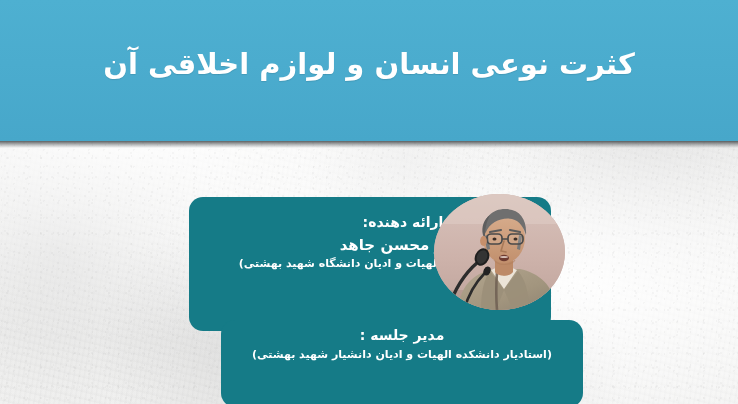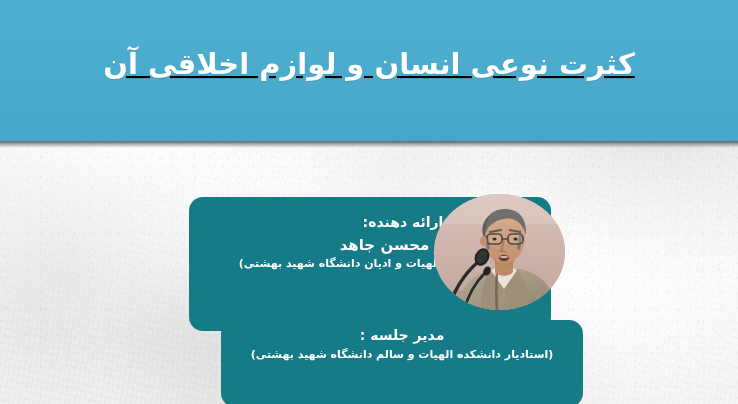--- a/index.html
+++ b/index.html
@@ -61,21 +61,20 @@
   .header {
     position: absolute;
     left: 0; top: 0;
     width: 738px;
     height: 141px;
     background: linear-gradient(180deg, #4EB0D1 0%, #4BACCE 45%, #47A7CA 100%);
     display: flex;
     align-items: center;
     justify-content: center;
     z-index: 3;
-    text-decoration: underline;
   }
   .header::after {
     content: "";
     position: absolute;
     left: 0; right: 0; top: 141px;
     height: 7px;
     background: linear-gradient(180deg, rgba(60,64,66,0.82) 0%, rgba(110,115,118,0.45) 55%, rgba(150,152,153,0.0) 100%);
   }
 
   .header-title {
@@ -243,16 +242,16 @@
       <path d="M14 116 C20 96 30 80 44 68" stroke="#2c2c2c" stroke-width="3.4" fill="none" stroke-linecap="round"></path>
       <path d="M30 116 C34 102 40 90 50 80" stroke="#2c2c2c" stroke-width="2.6" fill="none" stroke-linecap="round"></path>
       <ellipse cx="48" cy="63" rx="7" ry="9" transform="rotate(24 48 63)" fill="#1f1f1f"></ellipse>
       <ellipse cx="48" cy="63" rx="5" ry="7" transform="rotate(24 48 63)" fill="#343434"></ellipse>
       <ellipse cx="53" cy="77" rx="3.4" ry="4.6" transform="rotate(24 53 77)" fill="#232323"></ellipse>
     </svg>
   </div>
 
   <div class="card card-moderator">
     <div class="line-role">مدیر جلسه :</div>
-    <div class="line-affiliation">(استادیار دانشکده الهیات و سالم دانشگاه شهید بهشتی)</div>
+    <div class="line-affiliation">(استادیار دانشکده الهیات و ادیان دانشیار شهید بهشتی)</div>
   </div>
 
 </div>
 
 </body></html>

